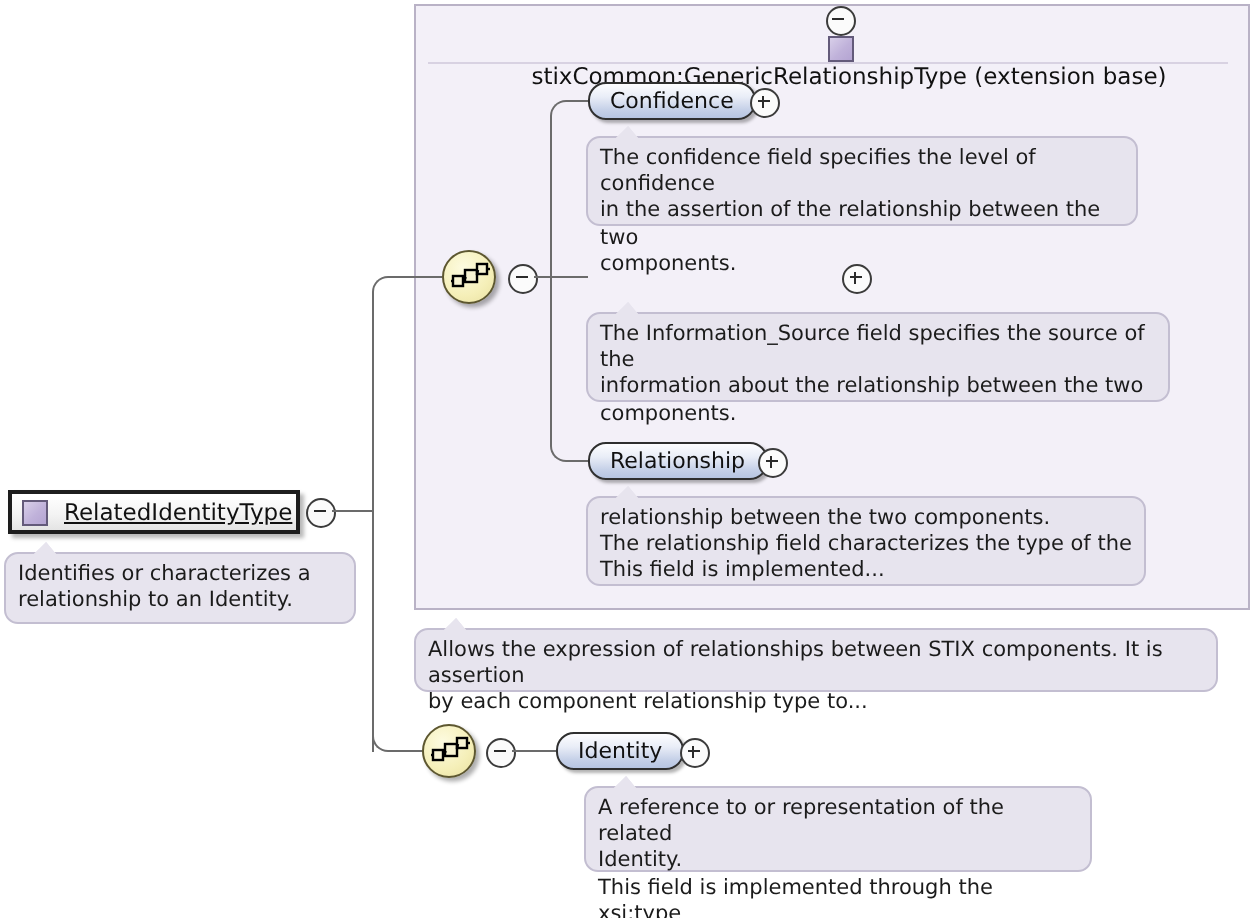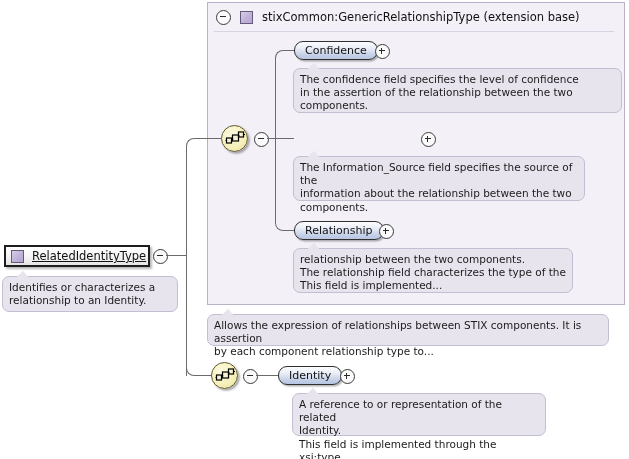--- a/index.html
+++ b/index.html
@@ -38,20 +38,21 @@
   }
   .ext-header {
     position: absolute;
     left: 0; top: 0;
     width: 100%;
     height: 28px;
     display: flex;
     align-items: center;
     padding-left: 8px;
     box-sizing: border-box;
+    flex-direction: column;
   }
   .ext-header-rule {
     position: absolute;
     left: 6px;
     top: 28px;
     width: 400px;
     height: 1px;
     background: #d8d2e2;
   }
   .ext-title {
@@ -266,21 +267,21 @@
   <div class="corner tl" style="left:275px;top:50px;width:11px;height:11px"></div>
   <div class="ln h" style="left:285px;top:50px;width:9px"></div>
   <div class="ln h" style="left:276px;top:138px;width:18px"></div>
   <div class="corner bl" style="left:275px;top:220px;width:11px;height:11px"></div>
   <div class="ln h" style="left:285px;top:230px;width:9px"></div>
 
   <div class="elem" style="left:294px;top:41px">
     <span>Confidence</span>
   </div>
   <span class="toggle plus" style="position:absolute;left:375px;top:44px"></span>
-  <div class="ann" style="left:293px;top:68px;width:329px;height:45px">
+  <div class="ann" style="left:293px;top:68px;width:276px;height:45px">
     <span class="tip"></span>
     <span class="ann-line">The confidence field specifies the level of confidence</span>
     <span class="ann-line">in the assertion of the relationship between the two</span>
     <span class="ann-line">components.</span>
   </div>
 
   <span class="toggle plus" style="position:absolute;left:421px;top:132px"></span>
   <div class="ann" style="left:293px;top:156px;width:292px;height:45px">
     <span class="tip"></span>
     <span class="ann-line">The Information_Source field specifies the source of the</span>

